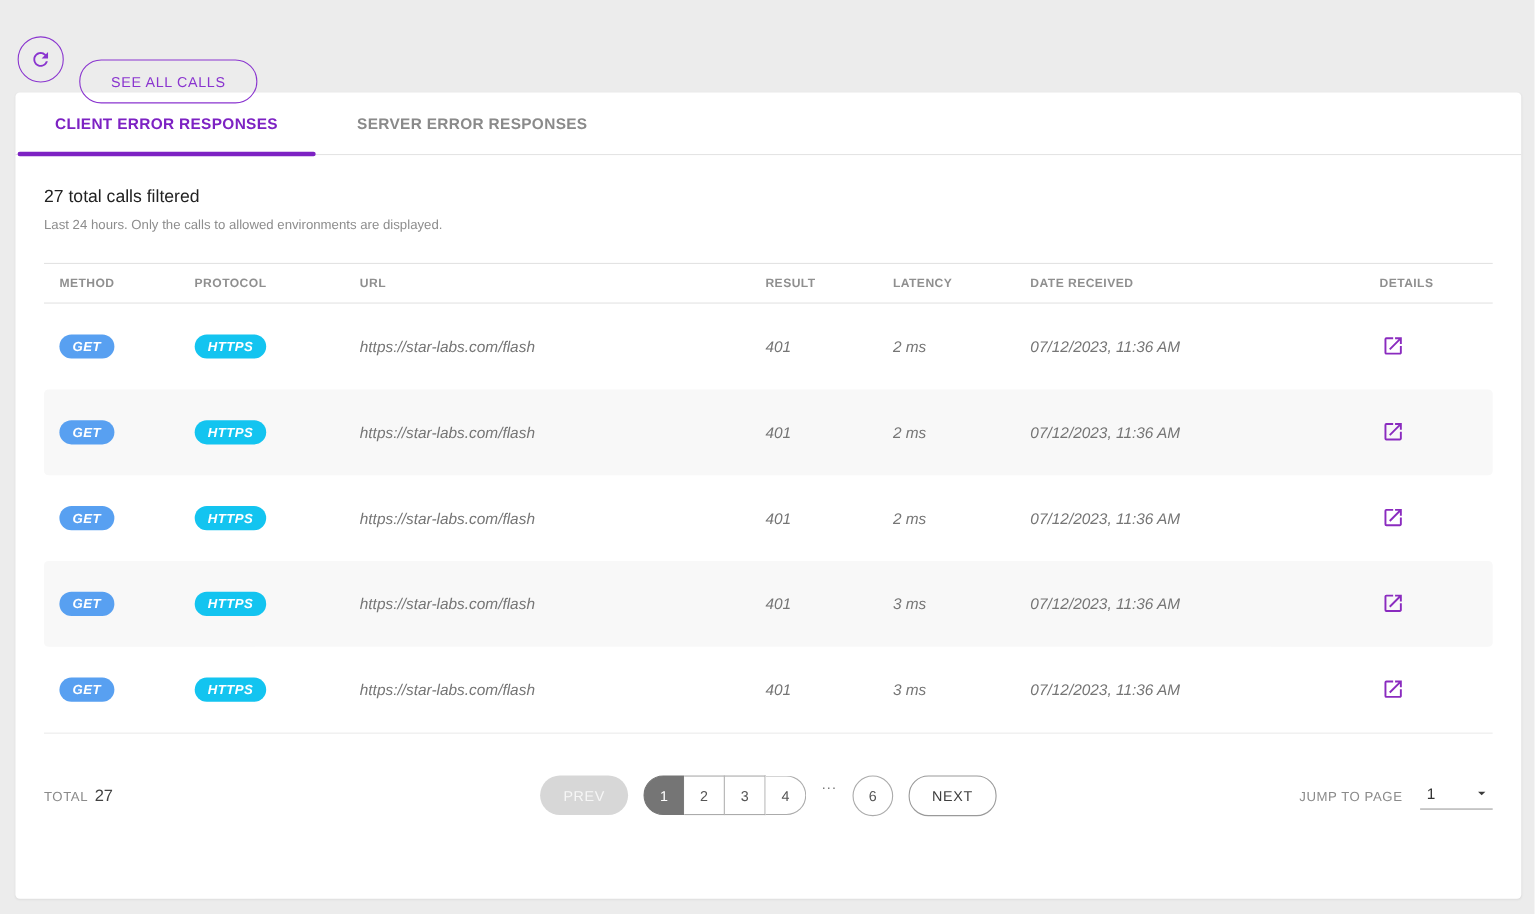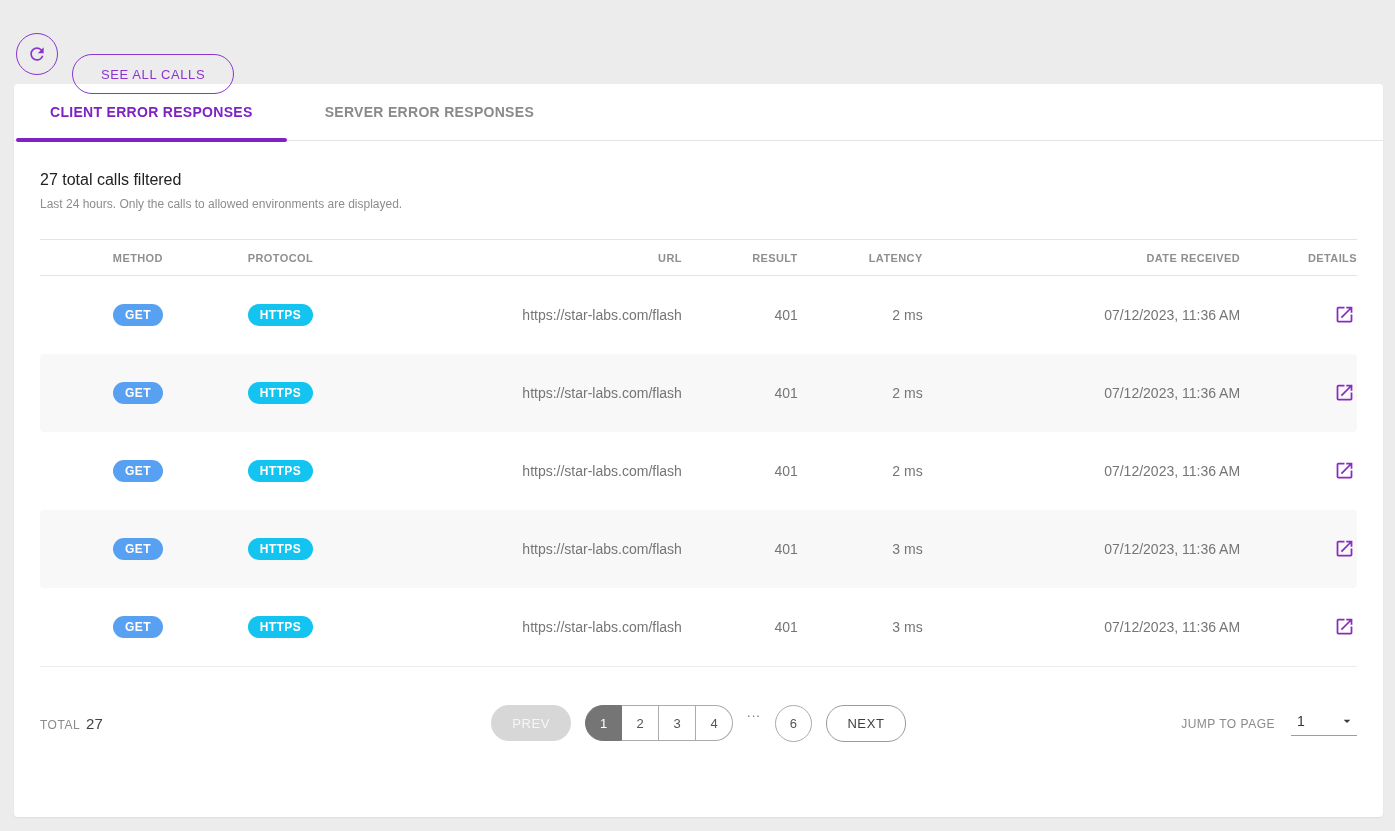--- a/index.html
+++ b/index.html
@@ -58,30 +58,29 @@
   .summary { margin-top:30px; }
   .summary-title { font-size:16px; font-weight:400; color:#212121; }
   .summary-subtitle { font-size:12px; color:#8d8d8d; margin-top:8px; }
 
   
   .table { margin-top:28px; }
   .tgrid {
     display:grid;
     grid-template-columns:122fr 149fr 366fr 115fr 124fr 315fr 116fr;
     align-items:center;
-    text-align:right;
   }
   .thead {
     height:37px; border-top:1px solid #e3e3e3; border-bottom:1px solid #e3e3e3;
   }
   .th {
     font-size:11px; font-weight:700; color:#8f8f8f; letter-spacing:.4px;
     padding-left:14px;
   }
-  .trow { height:78px; }
+  .trow { height:78px;font-style:italic; }
   .tbody > div:nth-of-type(even) { background:#f8f8f8; border-radius:4px; }
   .td { font-size:14px; color:#757575; padding-left:14px; }
   .badge {
     display:inline-block; padding:4px 12px; border-radius:12px;
     color:#ffffff; font-size:12px; font-weight:700; letter-spacing:.4px;
   }
   .badge-method { background:#58a0f1; }
   .badge-protocol { background:#13c4f0; }
   .details-btn {
     background:none; border:none; cursor:pointer; padding:2px;

